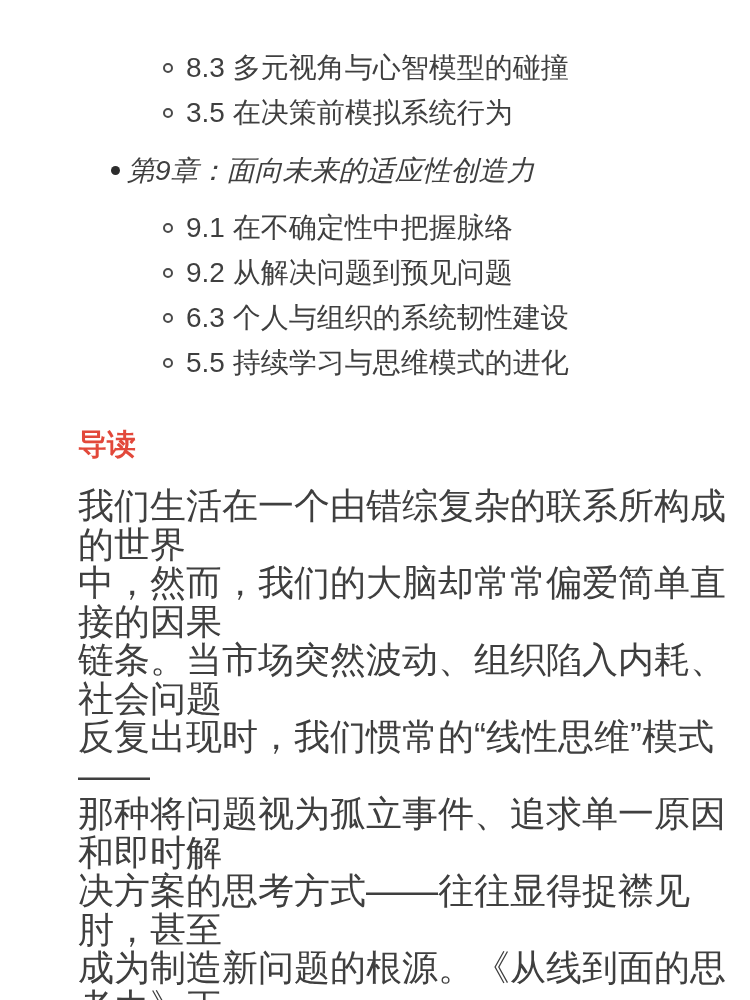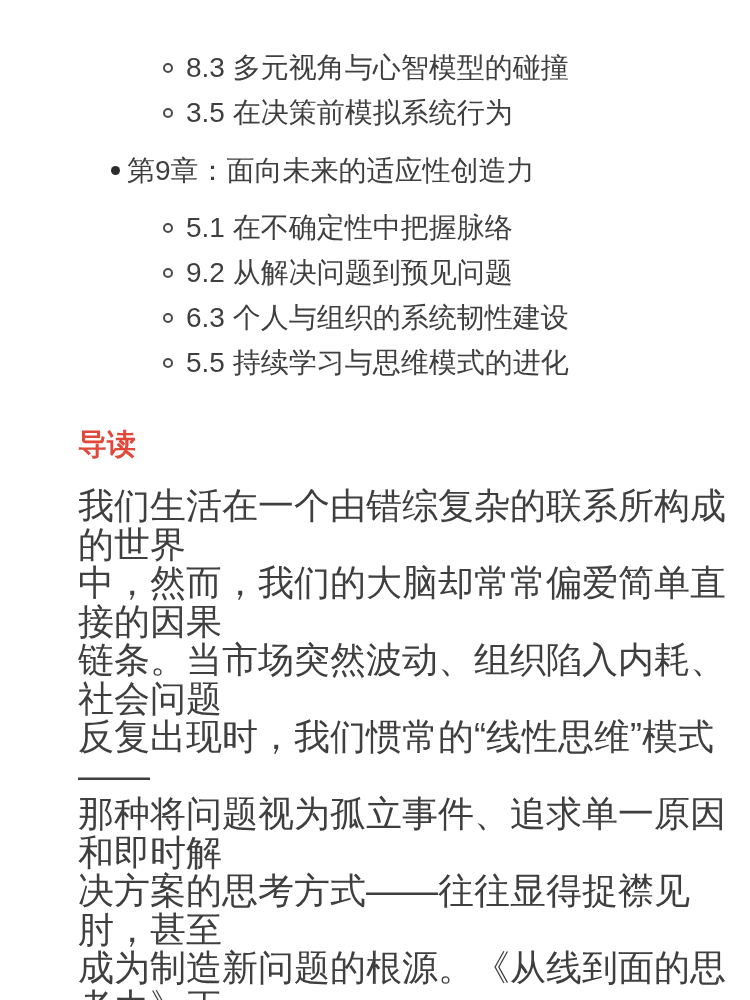--- a/index.html
+++ b/index.html
@@ -26,21 +26,21 @@
   .toc-row {
     display: flex;
     align-items: center;
     font-size: 28px;
     line-height: 33px;
     height: 33px;
     white-space: nowrap;
     color: var(--body-text, #3f3f3f);
   }
   .toc-row.sub { padding-left: 85px; margin-bottom: 12px; }
-  .toc-row.chapter { padding-left: 33px; margin-top: 13px; margin-bottom: 24px; }
+  .toc-row.chapter { padding-left: 33px; margin-top: 13px; margin-bottom: 24px; font-style: italic; }
   .bullet { flex: 0 0 auto; display: inline-block; }
   .bullet.circle {
     width: 10px; height: 10px;
     border: 2px solid var(--bullet-color, #4a4a4a);
     border-radius: 50%;
     margin-right: 13px;
   }
   .bullet.disc {
     width: 9px; height: 9px;
     background: #2c2c2c;
@@ -88,21 +88,21 @@
     <div class="toc-row sub">
       <span class="bullet circle"></span>
       <span>3.5 在决策前模拟系统行为</span>
     </div>
     <div class="toc-row chapter">
       <span class="bullet disc"></span>
       <span>第9章：面向未来的适应性创造力</span>
     </div>
     <div class="toc-row sub">
       <span class="bullet circle"></span>
-      <span>5.1 在不确定性中把握脉络</span>
+      <span>9.1 在不确定性中把握脉络</span>
     </div>
     <div class="toc-row sub">
       <span class="bullet circle"></span>
       <span>9.2 从解决问题到预见问题</span>
     </div>
     <div class="toc-row sub">
       <span class="bullet circle"></span>
       <span>6.3 个人与组织的系统韧性建设</span>
     </div>
     <div class="toc-row sub">

